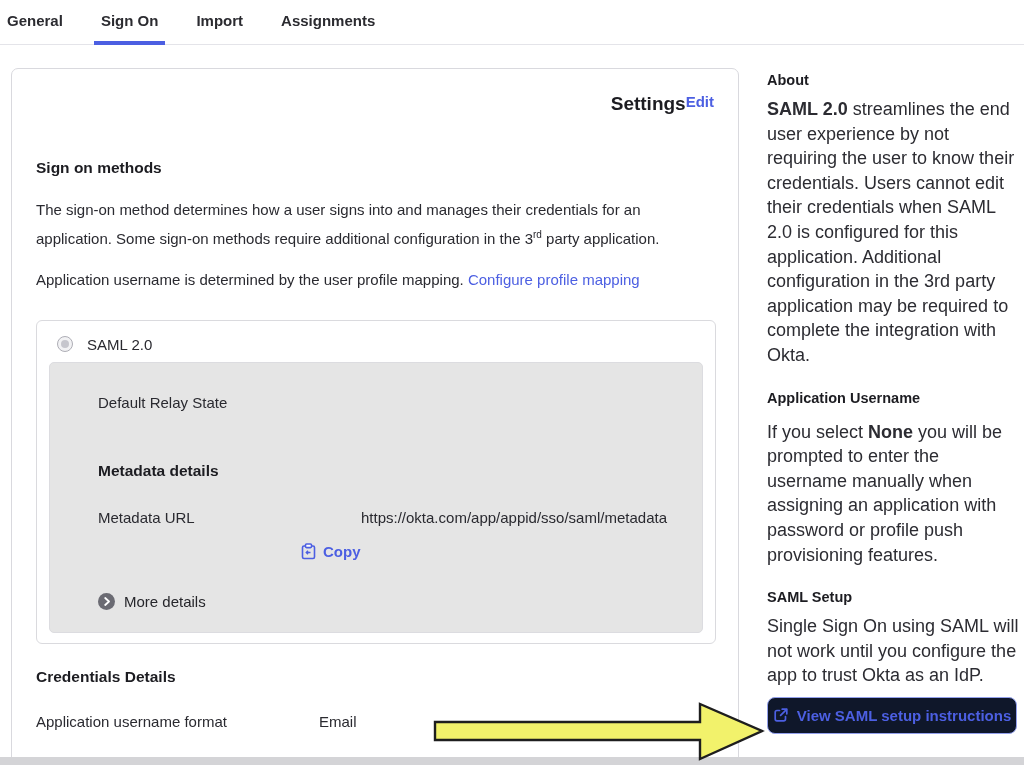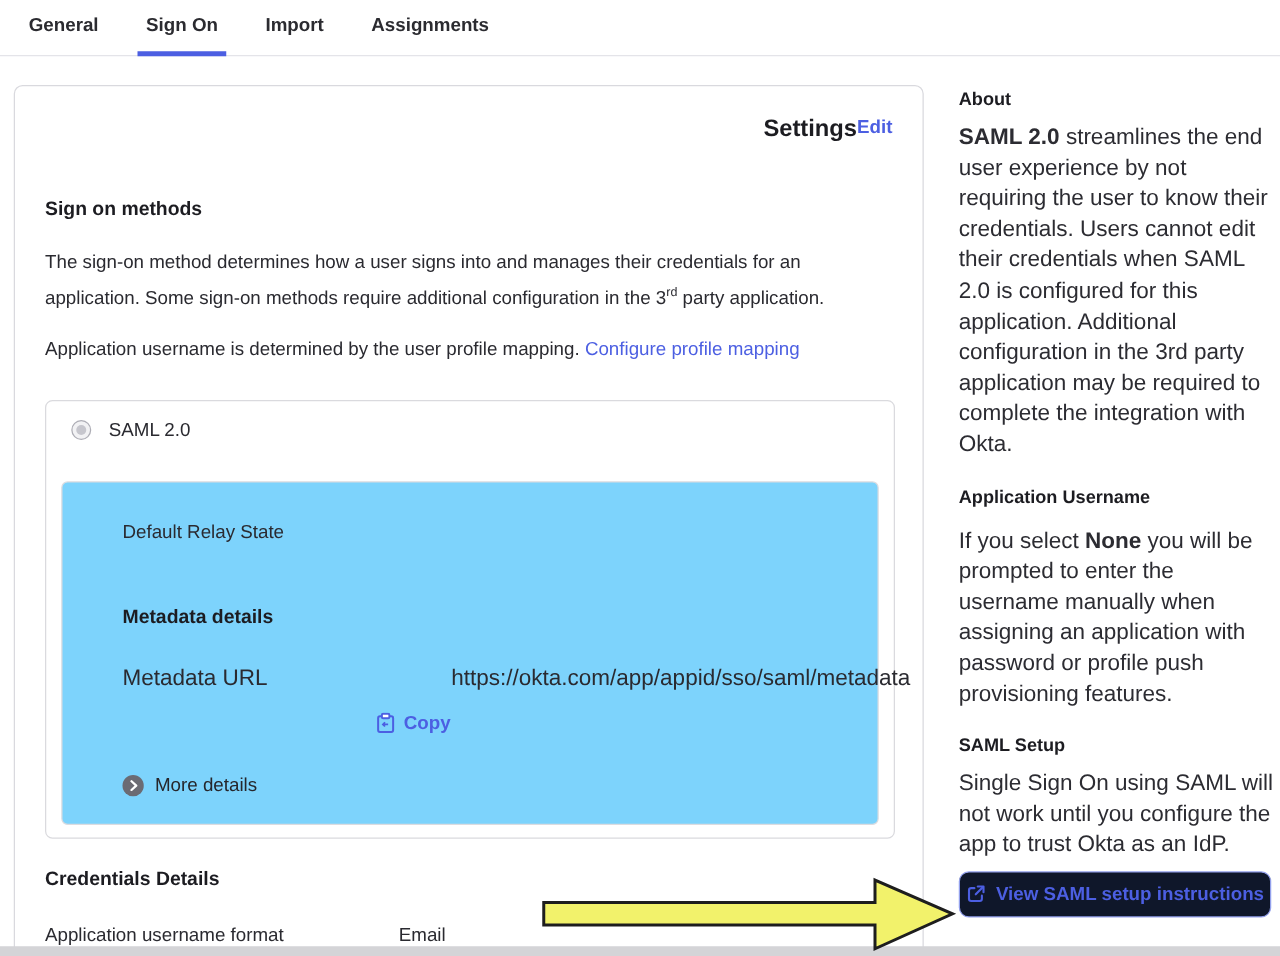--- a/index.html
+++ b/index.html
@@ -8,21 +8,21 @@
     background: #ffffff;
     font-family: "Liberation Sans", "DejaVu Sans", sans-serif;
     color: #26262b;
     -webkit-font-smoothing: antialiased;
   }
   .page { position: relative; width: 1024px; height: 765px; }
 
   
   .tabbar {
     display: flex; align-items: stretch; height: 45px;
-    border-bottom: 1px solid #e4e4e9; padding-left: 16px; gap: 24px;
+    border-bottom: 1px solid #e4e4e9; gap: 24px;
   }
   .tab {
     display: flex; align-items: center; padding: 0 7px;
     font-size: 15px; font-weight: 700; color: #2b2b30;
     border-bottom: 4px solid transparent; margin-bottom: -1px; cursor: pointer;
   }
   .tab.active { border-bottom-color: #4c5fe2; }
 
   
   .content { display: flex; align-items: flex-start; }
@@ -55,26 +55,26 @@
   .radio-row { display: flex; align-items: center; gap: 14px; padding-left: 8px; }
   .radio-outer {
     width: 16px; height: 16px; border-radius: 50%;
     border: 1px solid #aeaeb6; background: #f2f2f4;
     display: flex; align-items: center; justify-content: center; cursor: pointer;
   }
   .radio-inner { width: 8px; height: 8px; border-radius: 50%; background: #c6c6cd; }
   .radio-label { font-size: 15px; color: #2a2a30; }
 
   .inner-box {
-    margin-top: 32px; border: 1px solid #dcdce0; border-radius: 5px;
-    padding: 31px 48px 22px 48px; background: #7dd3fc;
+    margin-top: 9px; border: 1px solid #dcdce0; border-radius: 5px;
+    padding: 31px 48px 22px 48px; background: #e5e5e5;
   }
   .relay-label { font-size: 15px; color: #2a2a30; }
   .metadata-heading { margin-top: 51px; }
-  .kv-row { display: flex; margin-top: 29px; font-size: 18px; }
+  .kv-row { display: flex; margin-top: 29px; font-size: 15px; }
   .kv-label { width: 263px; flex: 0 0 263px; color: #2a2a30; }
   .kv-value { color: #2a2a30; }
   .copy-row { margin-top: 17px; padding-left: 203px; display: flex; align-items: center; gap: 7px; font-size: 15px; }
   .copy-row .icon svg { display: block; }
 
   .more-details { margin-top: 33px; display: flex; align-items: center; gap: 9px; cursor: pointer; }
   .more-details-text { font-size: 15px; color: #26262b; }
   .chev-circle { width: 17px; height: 17px; border-radius: 50%; background: #6b6b73;
     display: flex; align-items: center; justify-content: center; }
 

